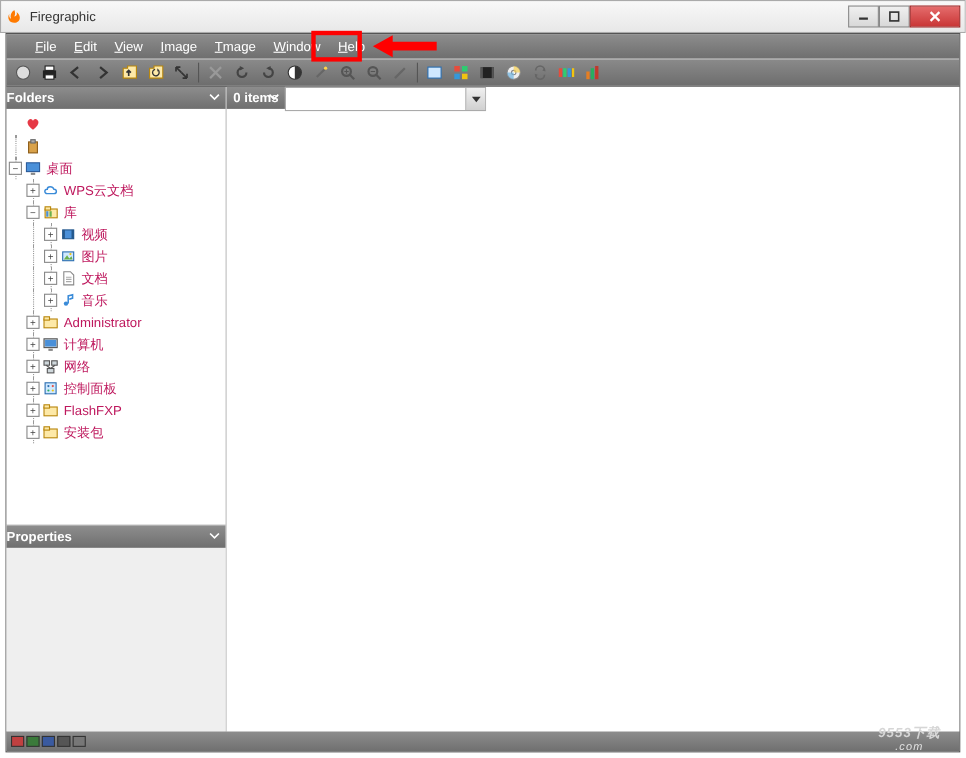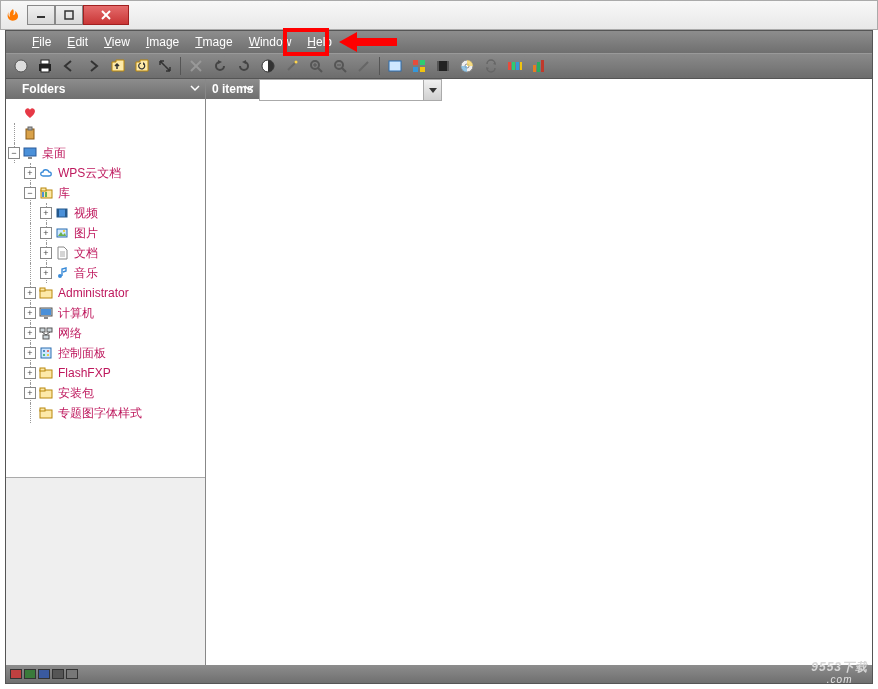--- a/index.html
+++ b/index.html
@@ -29,21 +29,21 @@
 .toolbar { height: 26px; background: linear-gradient(#8a8a8a,#6d6d6d); display: flex; align-items: center; padding: 0 4px; gap: 2px; border-top: 1px solid #999; border-bottom: 1px solid #555; }
 .tool-btn { width: 22px; height: 22px; display: flex; align-items: center; justify-content: center; cursor: pointer; border-radius: 2px; }
 .tool-sep { width: 1px; height: 18px; background: #555; margin: 0 2px; }
 
 
 .main-split { flex: 1; display: flex; min-height: 0; }
 .left-col { width: 200px; display: flex; flex-direction: column; border-right: 1px solid #888; }
 .right-col { flex: 1; display: flex; flex-direction: row; background: #fff; }
 
 
-.panel-hdr { height: 20px; background: linear-gradient(#8d8d8d,#6f6f6f); color: #fff; font-weight: bold; display: flex; align-items: center; padding: 0 16px; position: relative; }
+.panel-hdr { height: 20px; background: linear-gradient(#8d8d8d,#6f6f6f); color: #fff; font-weight: bold; display: flex; align-items: center; padding: 0 0; position: relative; }
 .panel-hdr .chev { position: absolute; right: 4px; top: 3px; cursor: pointer; }
 
 
 .tree-panel { flex: 1; background: #fff; overflow: auto; padding: 4px 0; }
 .tree ul { list-style: none; padding-left: 0; }
 .tree li { white-space: nowrap; }
 .tree-row { display: flex; align-items: center; height: 20px; cursor: pointer; padding-right: 4px; }
 .indent { display: inline-block; width: 16px; height: 20px; position: relative; flex-shrink: 0; }
 .indent.line::before { content: ""; position: absolute; left: 8px; top: 0; bottom: 0; border-left: 1px dotted #999; }
 .expander { width: 12px; height: 12px; border: 1px solid #888; background: #fff; display: inline-flex; align-items: center; justify-content: center; font-size: 9px; line-height: 1; cursor: pointer; margin-left: -14px; margin-right: 2px; color: #444; flex-shrink: 0; position: relative; z-index: 1; }
@@ -61,34 +61,35 @@
 .combo-row { height: 22px; border: 1px solid #aaa; display: flex; align-items: center; background: #fff; }
 .combo-row input { flex: 1; border: none; outline: none; padding: 0 4px; height: 100%; }
 .combo-row .dd { width: 18px; height: 100%; background: linear-gradient(#f0f0f0,#d0d0d0); border-left: 1px solid #aaa; display: flex; align-items: center; justify-content: center; cursor: pointer; }
 .list-area { flex: 1; background: #fff; }
 
 
 .statusbar { height: 18px; background: linear-gradient(#8d8d8d,#6f6f6f); display: flex; align-items: center; padding: 0 4px; gap: 2px; }
 .status-sw { width: 12px; height: 10px; border: 1px solid #333; cursor: pointer; }
 
 
-.watermark { position: absolute; right: 10px; bottom: 4px; color: #d6d6d6; font-size: 20px; font-weight: bold; letter-spacing: 1px; pointer-events: none; font-style: italic; }
+.watermark { position: absolute; right: 23px; bottom: 4px; color: #d6d6d6; font-size: 20px; font-weight: bold; letter-spacing: 1px; pointer-events: none; font-style: italic; }
 .watermark small { font-size: 10px; color: #e2e2e2; font-weight: normal; display: block; text-align: center; margin-top: -2px; }
 
 svg { display: block; }
 </style>
 </head>
 <body>
 
 <div class="titlebar">
   <span class="app-icon">
     <svg width="14" height="14" viewBox="0 0 14 14">
         <path d="M7 1 C4 3 3 6 4 9 C2 8 2 5 3 4 C1 6 1 10 4 12 C6 13 9 13 11 11 C13 9 12 5 9 3 C10 5 9 7 7 7 C8 5 8 3 7 1 Z" fill="#ff7a00"></path>
       </svg>
   </span>
+  <span class="title">Firegraphic</span>
   <div class="win-controls">
     <div class="win-btn">
         <svg width="10" height="10">
           <line x1="1" y1="7" x2="9" y2="7" stroke="#333" stroke-width="2"></line>
         </svg>
       </div>
     <div class="win-btn">
         <svg width="10" height="10">
           <rect x="1" y="1" width="8" height="8" fill="none" stroke="#333" stroke-width="1.5"></rect>
         </svg>
@@ -495,39 +496,34 @@
                 <span class="expander">+</span>
                 <span class="node-icon">
                       <svg width="14" height="14">
                         <rect x="1" y="4" width="12" height="8" fill="#fde9a8" stroke="#b8860b"></rect>
                         <rect x="1" y="2" width="5" height="3" fill="#fde9a8" stroke="#b8860b"></rect>
                       </svg>
                     </span>
                 <span class="node-label">安装包</span>
               </div>
                 </li>
-              <li>
-                  <div class="tree-row">
-                <span class="indent"></span>
-                    <span class="indent line"></span>
-                <span class="node-icon">
-                      <svg width="14" height="14">
-                        <rect x="1" y="4" width="12" height="8" fill="#fde9a8" stroke="#b8860b"></rect>
-                        <rect x="1" y="2" width="5" height="3" fill="#fde9a8" stroke="#b8860b"></rect>
-                      </svg>
-                    </span>
-                <span class="node-label">专题图字体样式</span>
-              </div>
-                </li>
             </ul>
           </li>
         </ul>
       </div>
 
       <div class="props-panel">
+        <div class="panel-hdr">
+          <span>Properties</span>
+          <span class="chev">
+              <svg width="12" height="12">
+                <path d="M2 4 L6 8 L10 4" fill="none" stroke="#fff" stroke-width="1.5"></path>
+              </svg>
+            </span>
+        </div>
         <div class="props-body"></div>
       </div>
     </div>
 
     <div class="right-col">
       <div class="preview-area"></div>
       <div class="items-hdr">
         <span>0 items</span>
         <span class="chev">
             <svg width="12" height="12">

